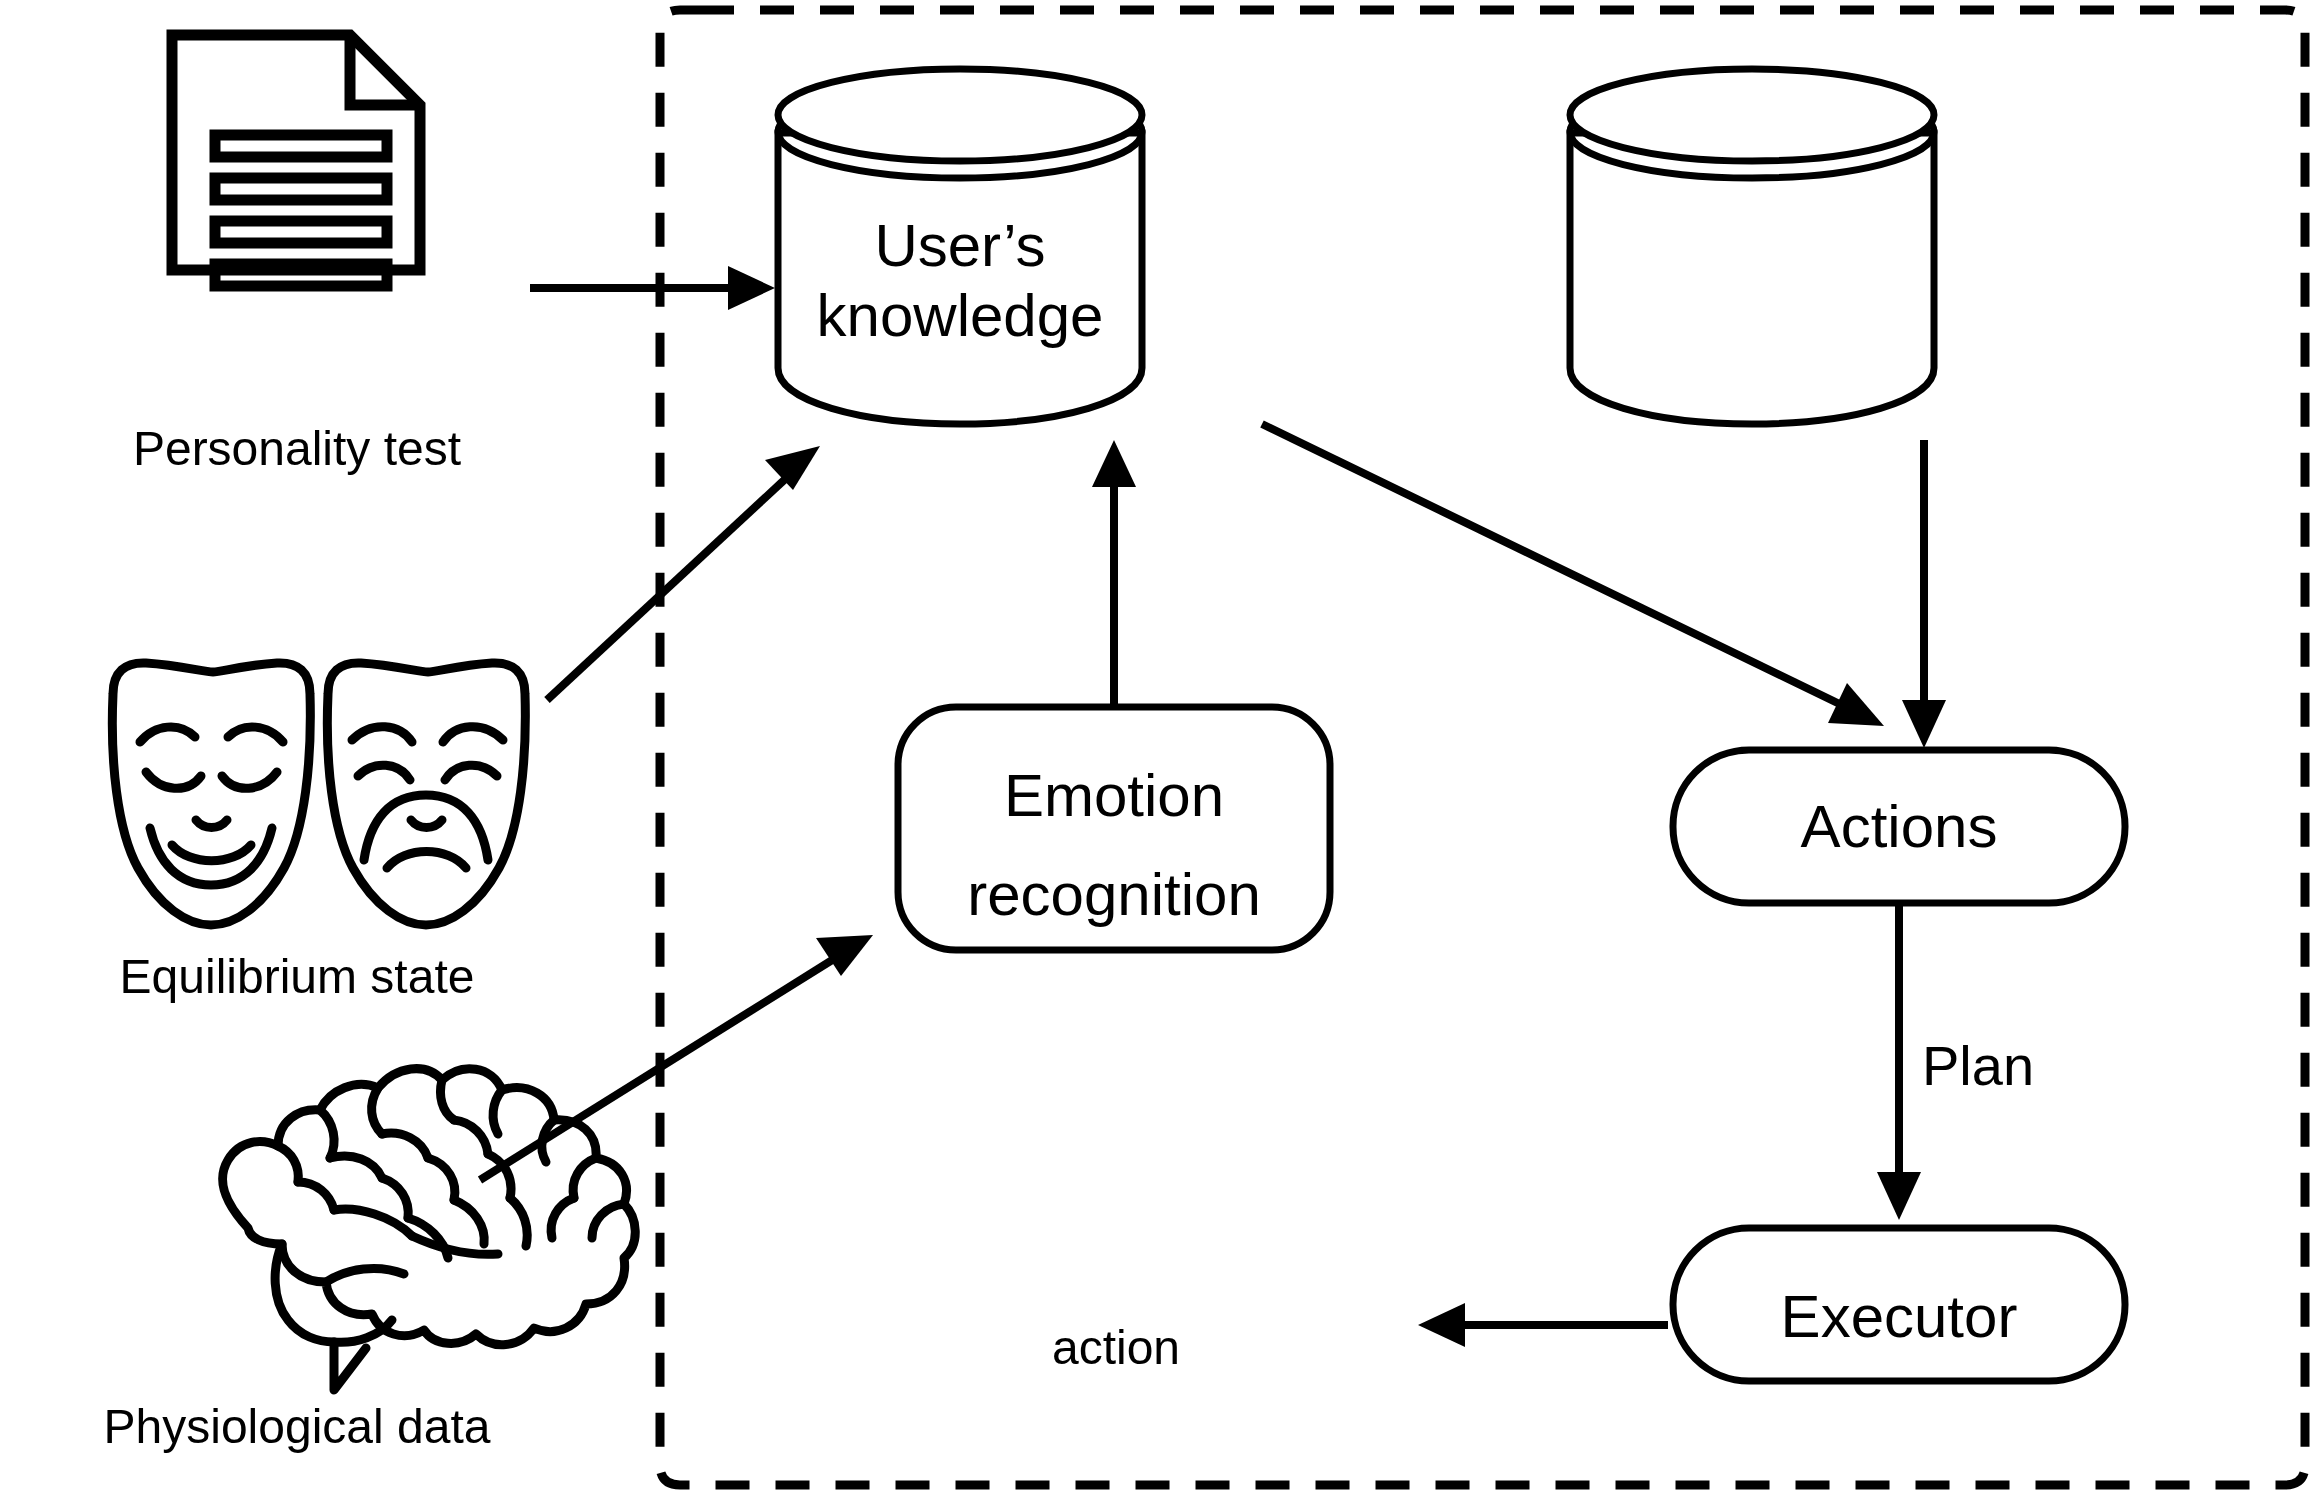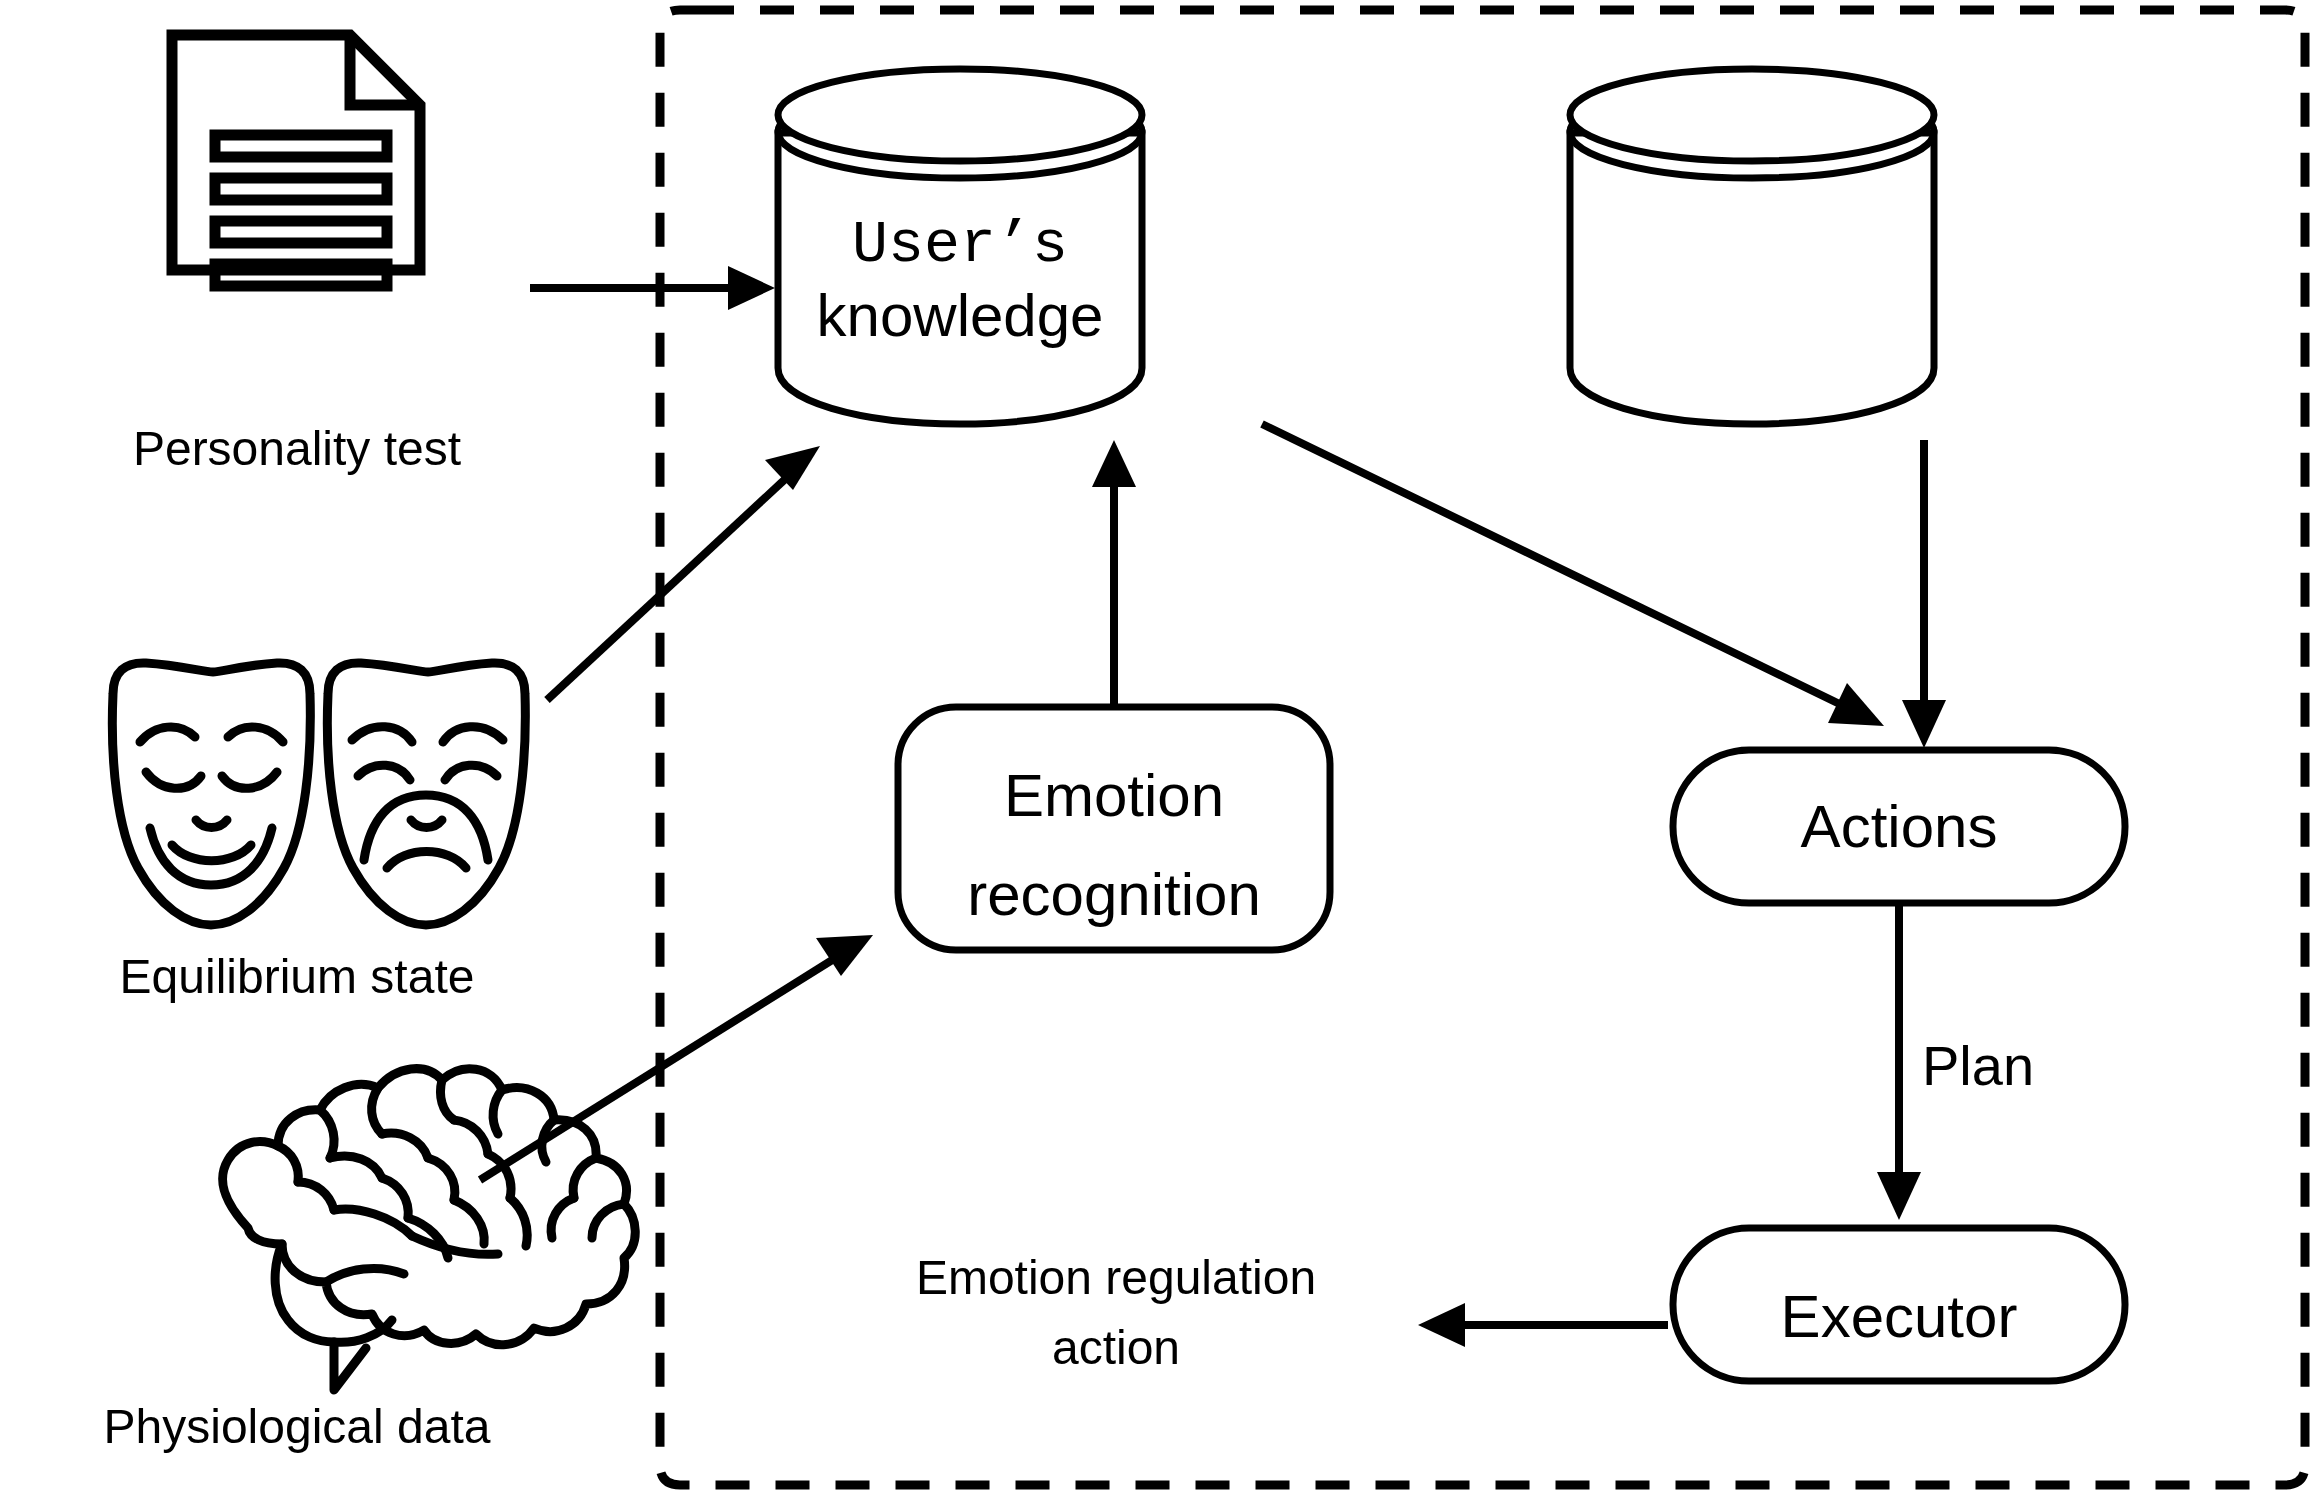--- a/index.html
+++ b/index.html
@@ -234,29 +234,28 @@
     </g>
 
   </svg>
 
   <div class="lbl lbl-caption center-x" style="left:297px; top:422px;">Personality test</div>
 
   <div class="lbl lbl-caption center-x" style="left:297px; top:950px;">Equilibrium state</div>
 
   <div class="lbl lbl-caption center-x" style="left:297px; top:1400px;">Physiological data</div>
 
-  <div class="lbl lbl-node center-x" style="left:960px; top:212px;font-family:Liberation Mono, monospace;">User’s</div>
+  <div class="lbl lbl-node center-x" style="left:960px; top:212px;">User’s</div>
   <div class="lbl lbl-node center-x" style="left:960px; top:282px;text-align:center;">knowledge</div>
 
 
   <div class="lbl lbl-node center-x" style="left:1114px; top:762px;">Emotion</div>
   <div class="lbl lbl-node center-x" style="left:1114px; top:861px;">recognition</div>
 
   <div class="lbl lbl-node center-x" style="left:1899px; top:793px;">Actions</div>
 
   <div class="lbl lbl-node center-x" style="left:1899px; top:1271px;margin-top:12px;">Executor</div>
 
   <div class="lbl lbl-edge" style="left:1922px; top:1035px; text-align:center;">Plan</div>
 
-  <div class="lbl lbl-caption center-x" style="left:1116px; top:1251px;">Emotion regulation</div>
   <div class="lbl lbl-caption center-x" style="left:1116px; top:1321px;">action</div>
 
 </div>
 
 </body></html>

